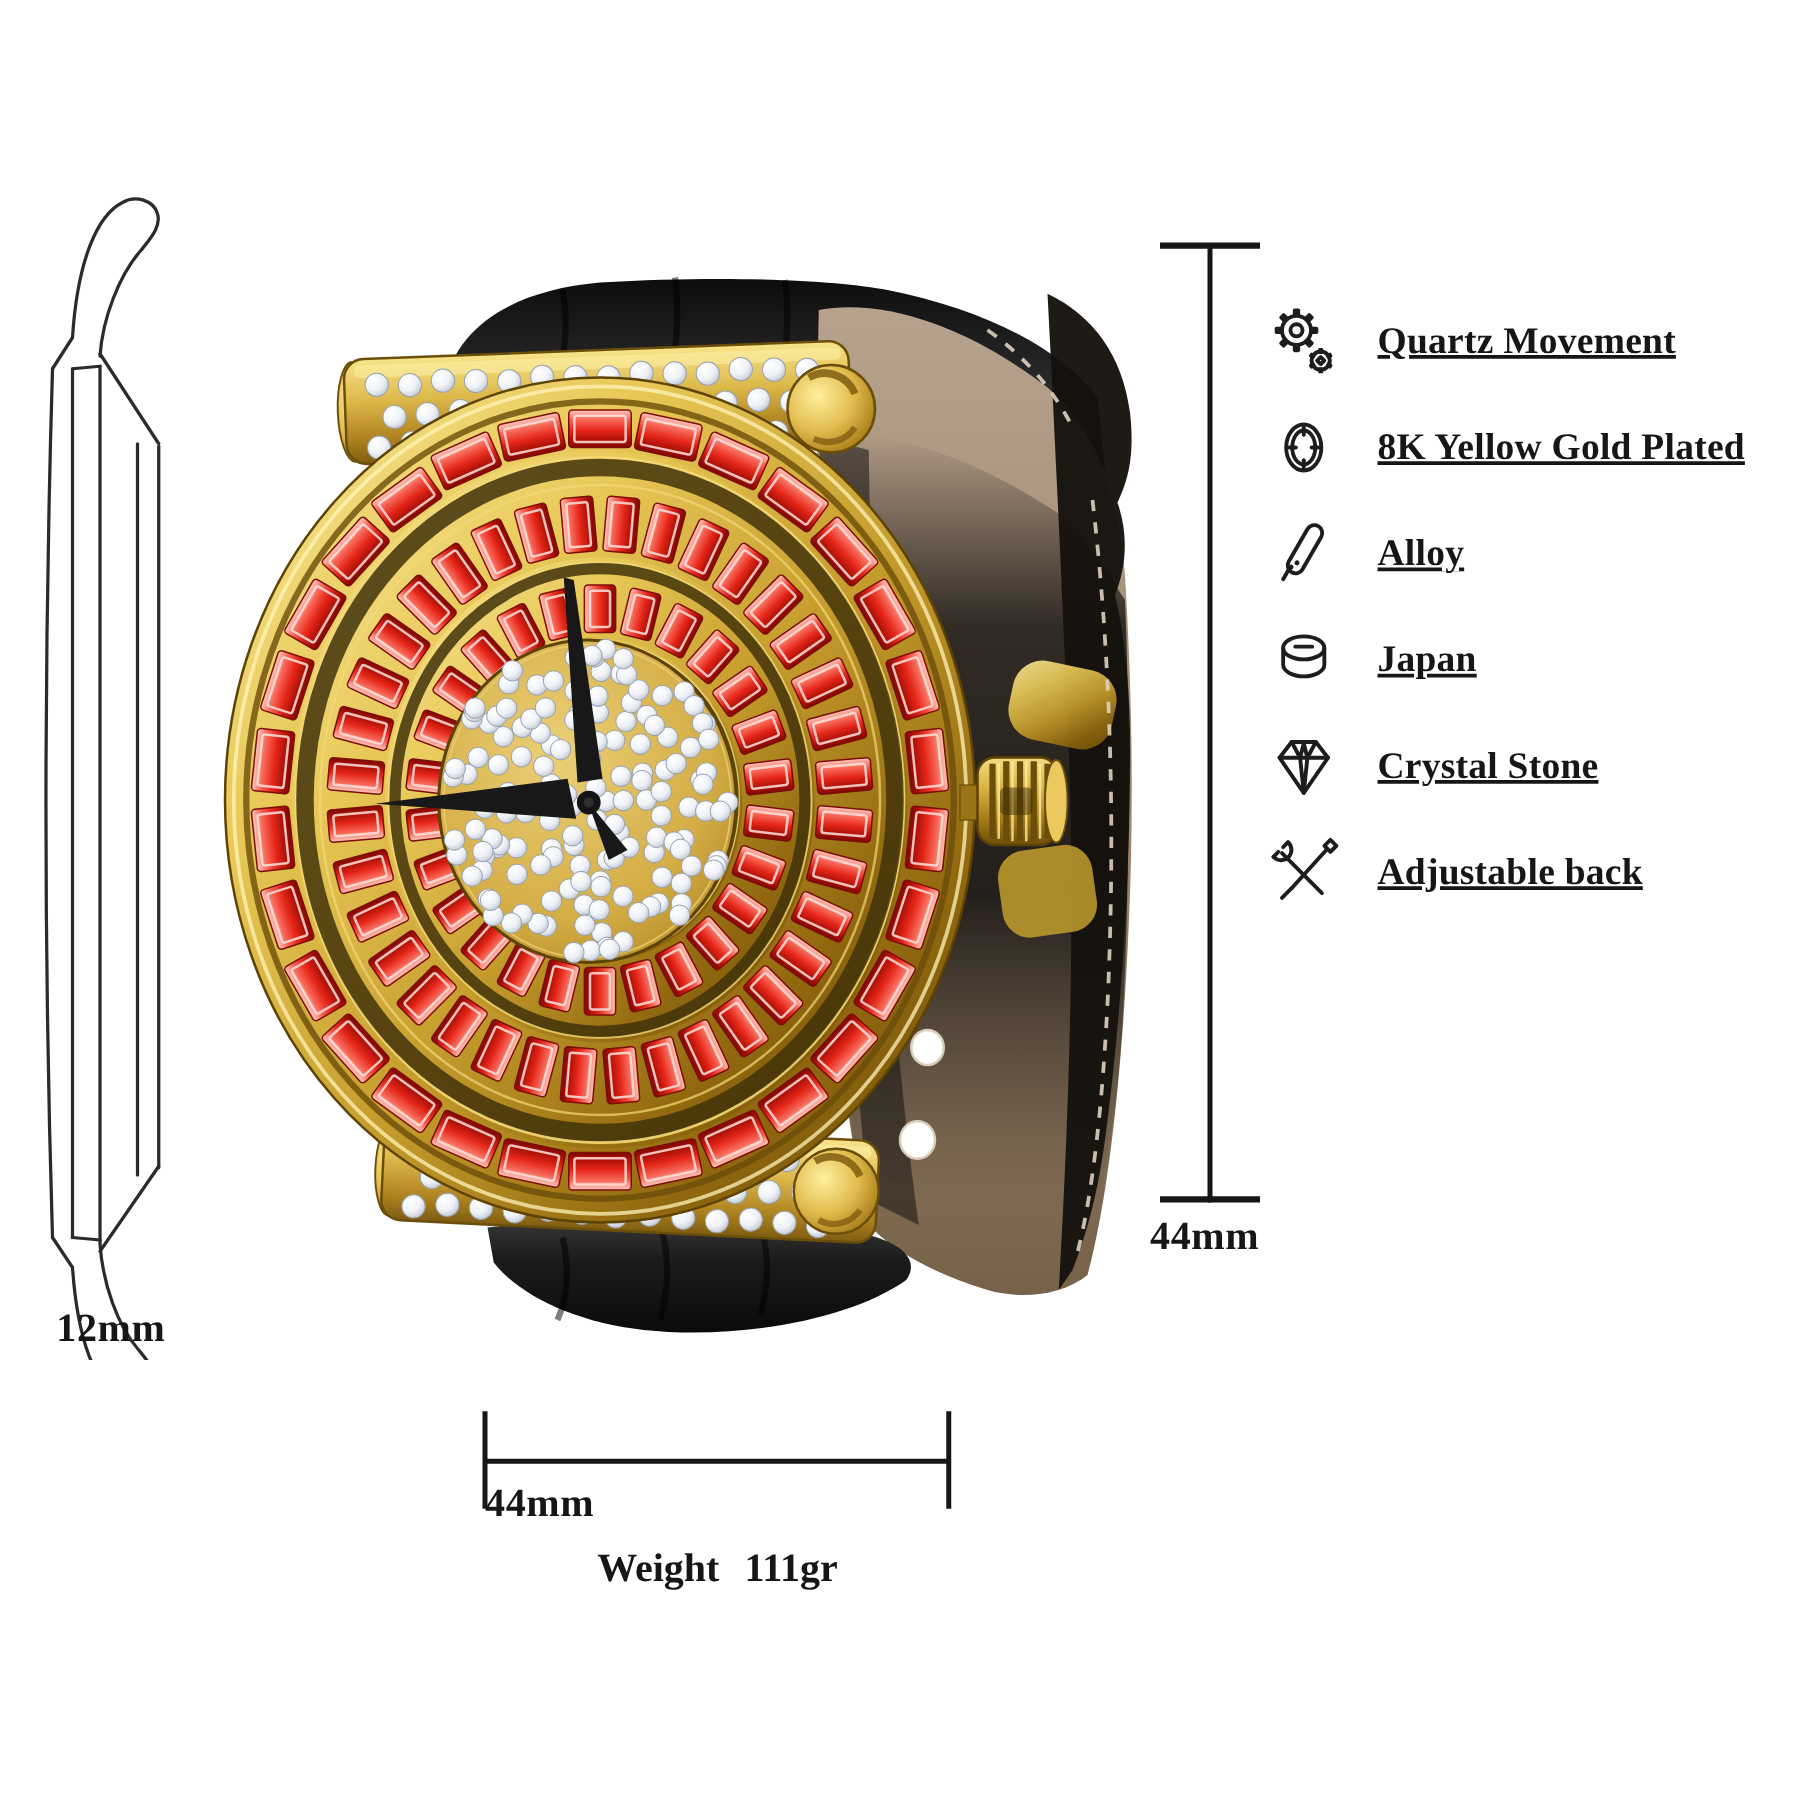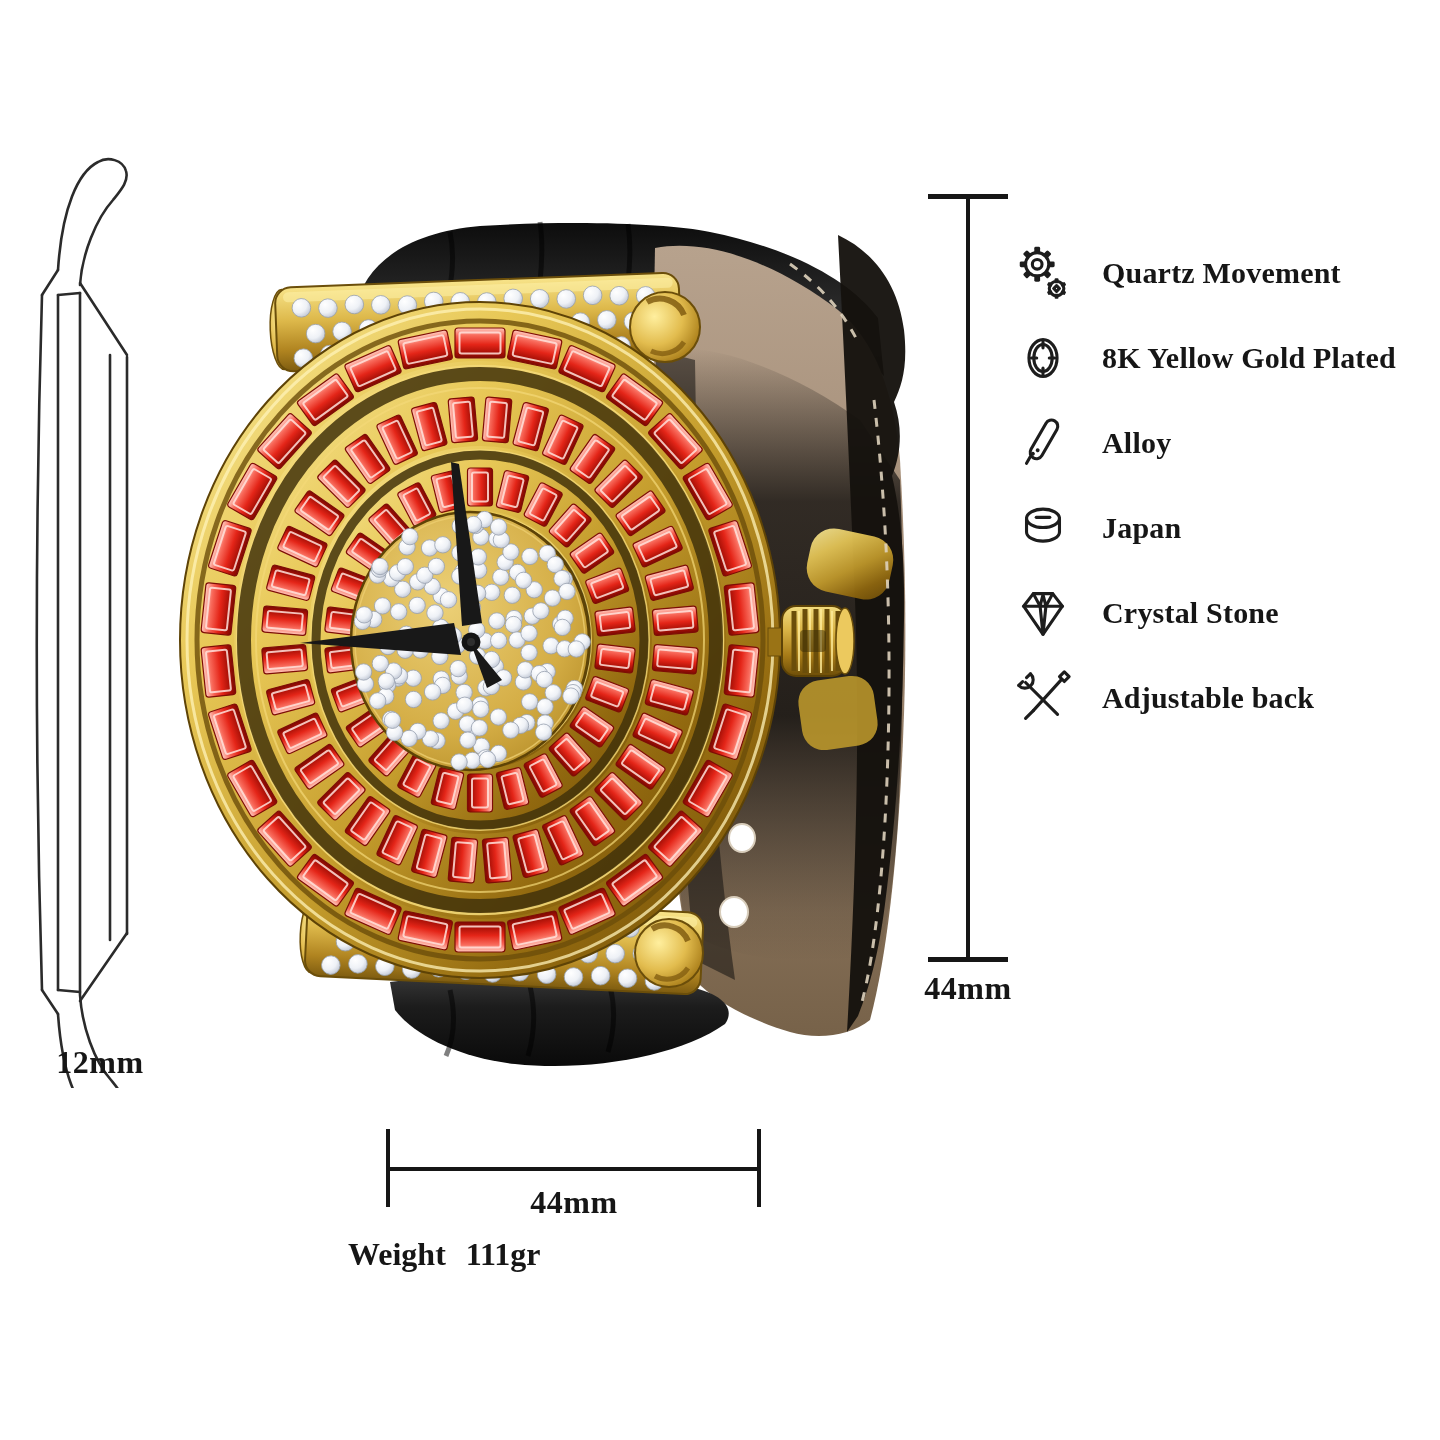--- a/index.html
+++ b/index.html
@@ -1,28 +1,28 @@
 <!DOCTYPE html>
 <html><head>
 <meta charset="utf-8">
 <style>
   html,body{margin:0;padding:0;background:#ffffff;}
   #stage{position:relative;width:1440px;height:1440px;background:#ffffff;overflow:hidden;
          font-family:"Liberation Serif","DejaVu Serif",serif;color:#161616;}
   .abs{position:absolute;}
-  .mlabel{font-weight:700;font-size:32px;text-align:center;letter-spacing:.5px;}
+  .mlabel{font-weight:700;font-size:32px;text-align:left;letter-spacing:.5px;}
   .mline{background:#161616;}
   #feature-list{position:absolute;left:1010px;top:230px;width:430px;}
-  .feature-row{display:flex;align-items:center;height:85px;}
+  .feature-row{display:flex;align-items:center;height:85px;text-decoration:underline;}
   .feature-icon{width:66px;height:66px;flex:0 0 66px;display:flex;align-items:center;justify-content:center;}
   .feature-icon svg{width:62px;height:62px;}
   .feature-label{margin-left:26px;font-weight:700;font-size:30px;white-space:nowrap;letter-spacing:.2px;}
   .ic{stroke:#1d1d1d;fill:none;stroke-width:3.2;stroke-linecap:round;stroke-linejoin:round;}
   .icf{fill:#1d1d1d;stroke:none;}
-  .weight-row{display:flex;gap:20px;font-weight:700;font-size:32px;}
+  .weight-row{display:flex;justify-content:center;gap:20px;font-weight:700;font-size:32px;}
 </style>
 </head>
 <body>
 
 <div id="stage">
 
   <svg class="abs" style="left:28px;top:152px;" width="124" height="936" viewBox="0 0 124 936">
     <g stroke="#2b2b2b" stroke-width="2.6" fill="none" stroke-linecap="round">
       <path d="M30,118 C34,56 50,20 70,10 C80,4 95,8 98,19 C101,29 93,38 85,48 C68,67 54,102 52,133"></path>
       <path d="M14,143 L30,118"></path>

